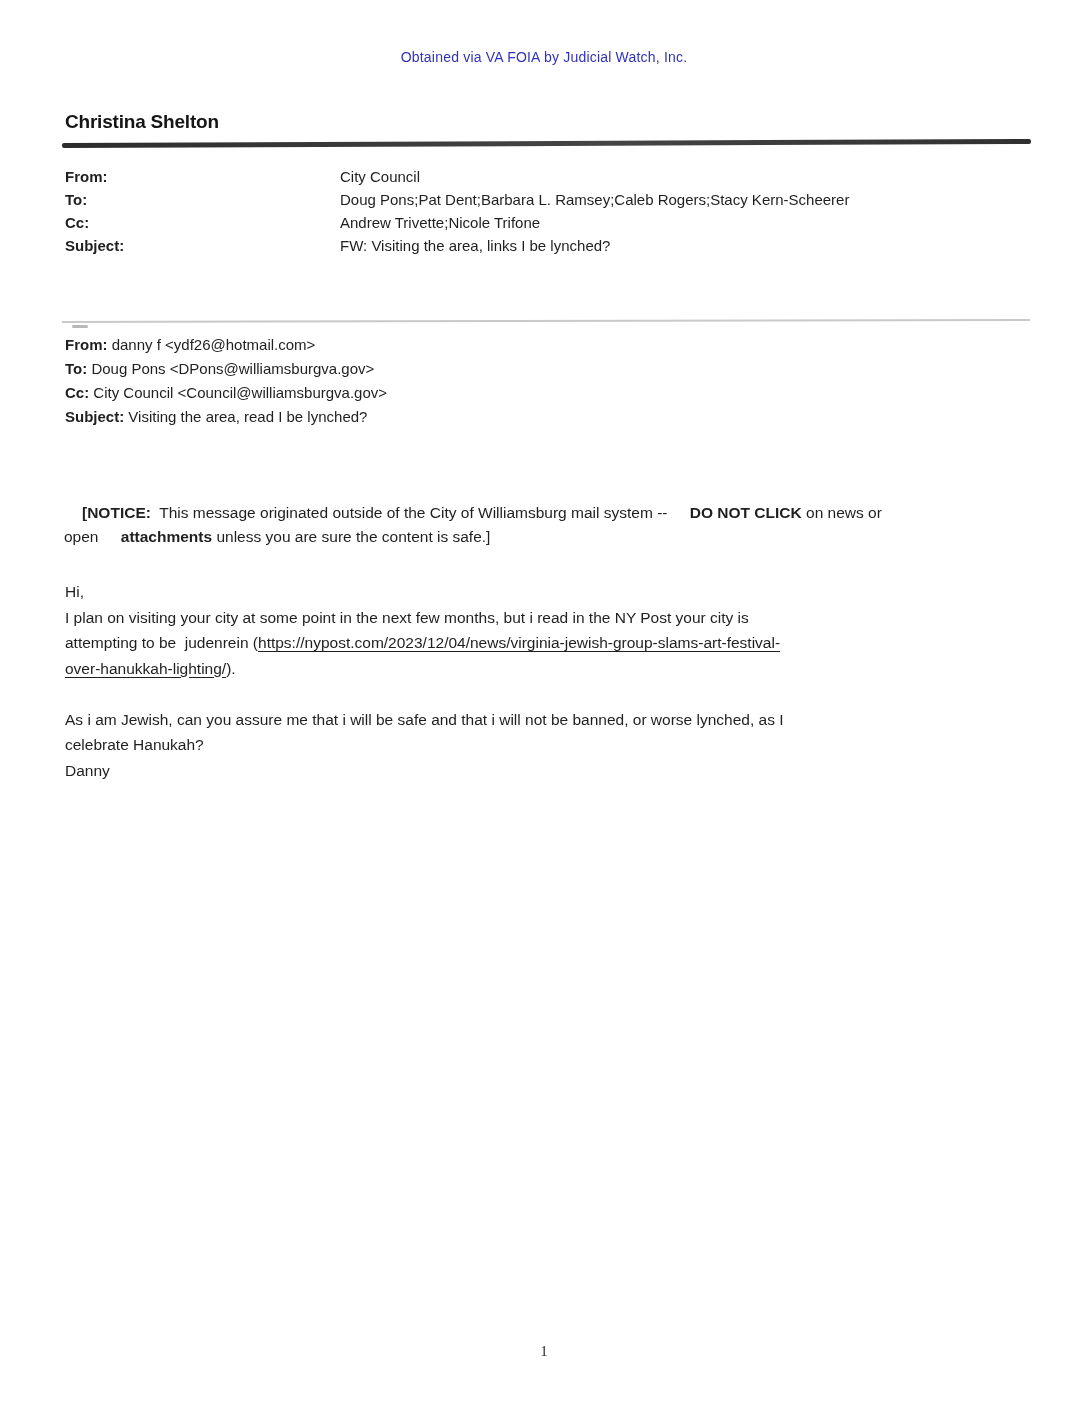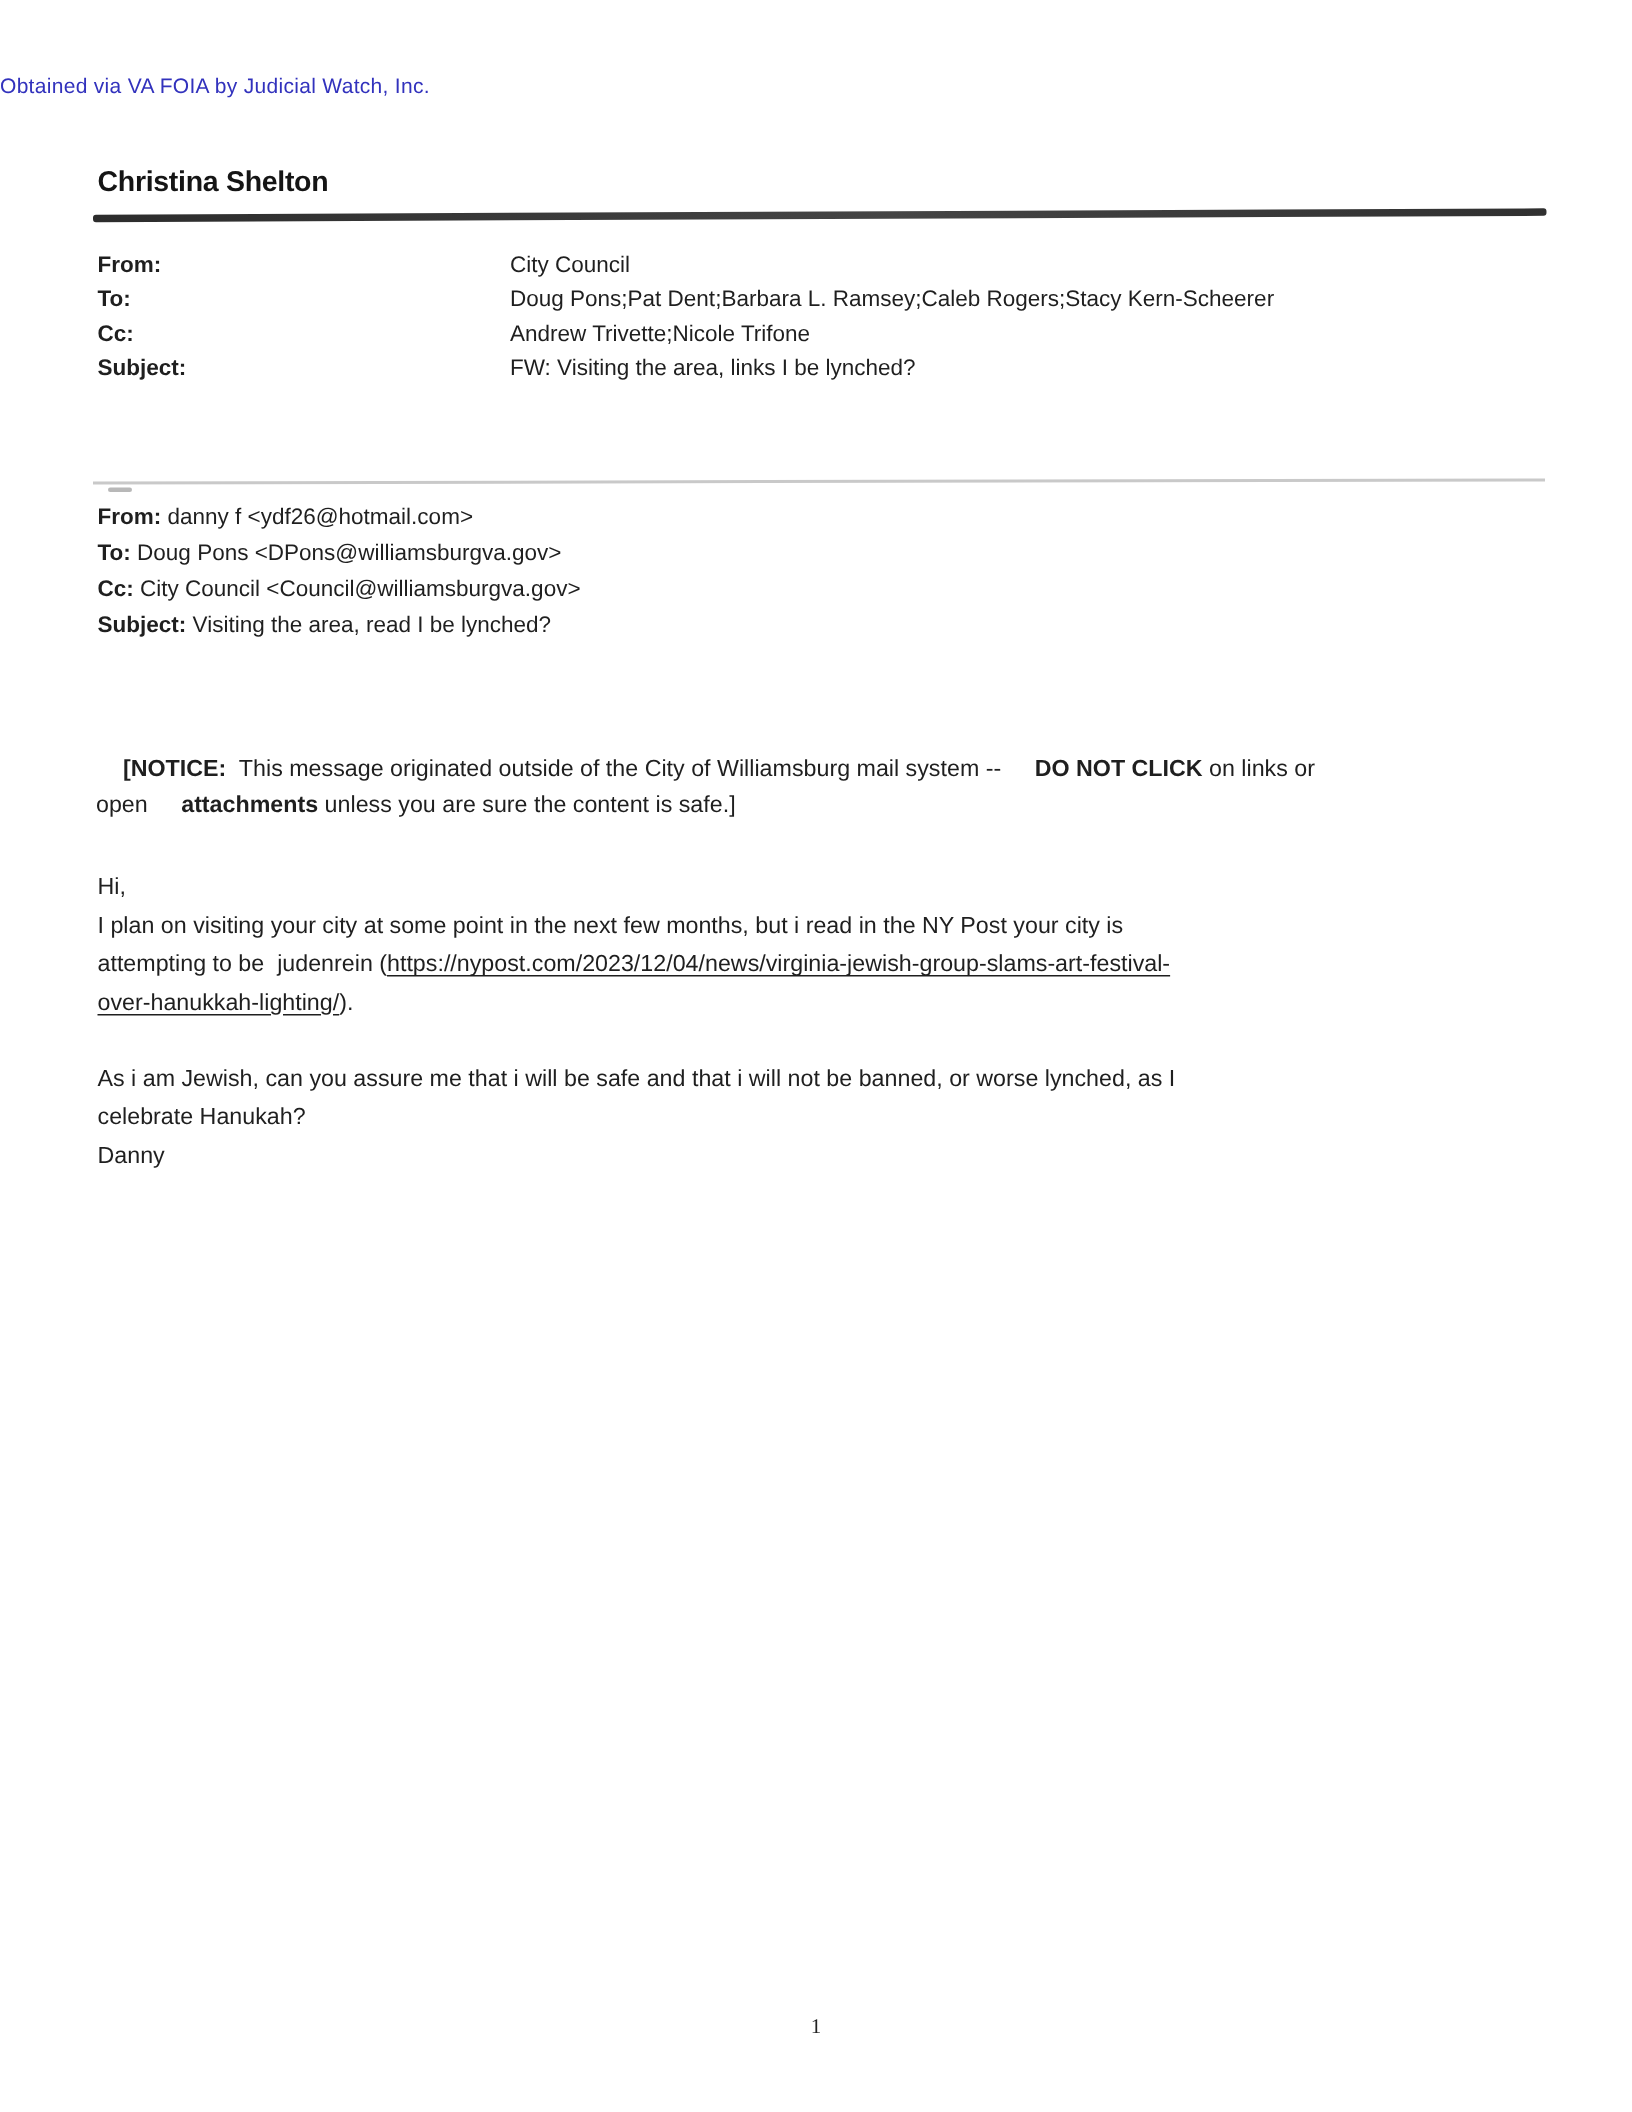--- a/index.html
+++ b/index.html
@@ -14,21 +14,21 @@
     position:relative;
     width:1088px;height:1408px;
     margin:0 auto;
     background:var(--paper);
     font-family:"Liberation Sans","DejaVu Sans",sans-serif;
     color:var(--text-dark);
     overflow:hidden;
   }
   .foia{
     position:absolute;top:49px;left:0;width:100%;
-    text-align:left;
+    text-align:center;
     font-size:14px;letter-spacing:.2px;
     color:var(--banner-blue);
   }
   .name{
     position:absolute;left:65px;top:111px;
     font-size:19px;font-weight:bold;letter-spacing:-.2px;
     color:#151515;
   }
   .rule-thick{
     position:absolute;left:62px;top:141px;
@@ -98,19 +98,19 @@
   <div class="rule-thin"></div>
   <div class="smudge"></div>
 
   <div class="orig-header">
     <div><span class="orig-lbl">From:</span> <span>danny f &lt;ydf26@hotmail.com&gt;</span></div>
     <div><span class="orig-lbl">To:</span> <span>Doug Pons &lt;DPons@williamsburgva.gov&gt;</span></div>
     <div><span class="orig-lbl">Cc:</span> <span>City Council &lt;Council@williamsburgva.gov&gt;</span></div>
     <div><span class="orig-lbl">Subject:</span> <span>Visiting the area, read I be lynched?</span></div>
   </div>
 
-  <div class="notice"><span class="b">[NOTICE:</span><span>  This message originated outside of the City of Williamsburg mail system -- </span><span class="b">DO NOT CLICK</span><span> on links or</span><br><span>open </span><span class="b">attachments</span><span> unless you are sure the content is safe.]</span></div>
+  <div class="notice"><span class="b">[NOTICE:</span><span>  This message originated outside of the City of Williamsburg mail system -- </span><span class="b">DO NOT CLICK</span><span> on news or</span><br><span>open </span><span class="b">attachments</span><span> unless you are sure the content is safe.]</span></div>
 
   <div class="email-body"><span>Hi,</span><br><span>I plan on visiting your city at some point in the next few months, but i read in the NY Post your city is</span><br><span>attempting to be  judenrein (</span><span class="link">https://nypost.com/2023/12/04/news/virginia-jewish-group-slams-art-festival-</span><br><span class="link">over-hanukkah-lighting/</span><span>).</span><br><br><span>As i am Jewish, can you assure me that i will be safe and that i will not be banned, or worse lynched, as I</span><br><span>celebrate Hanukah?</span><br><span>Danny</span></div>
 
   <div class="pagenum">1</div>
 
 </div>
 
 </body></html>

